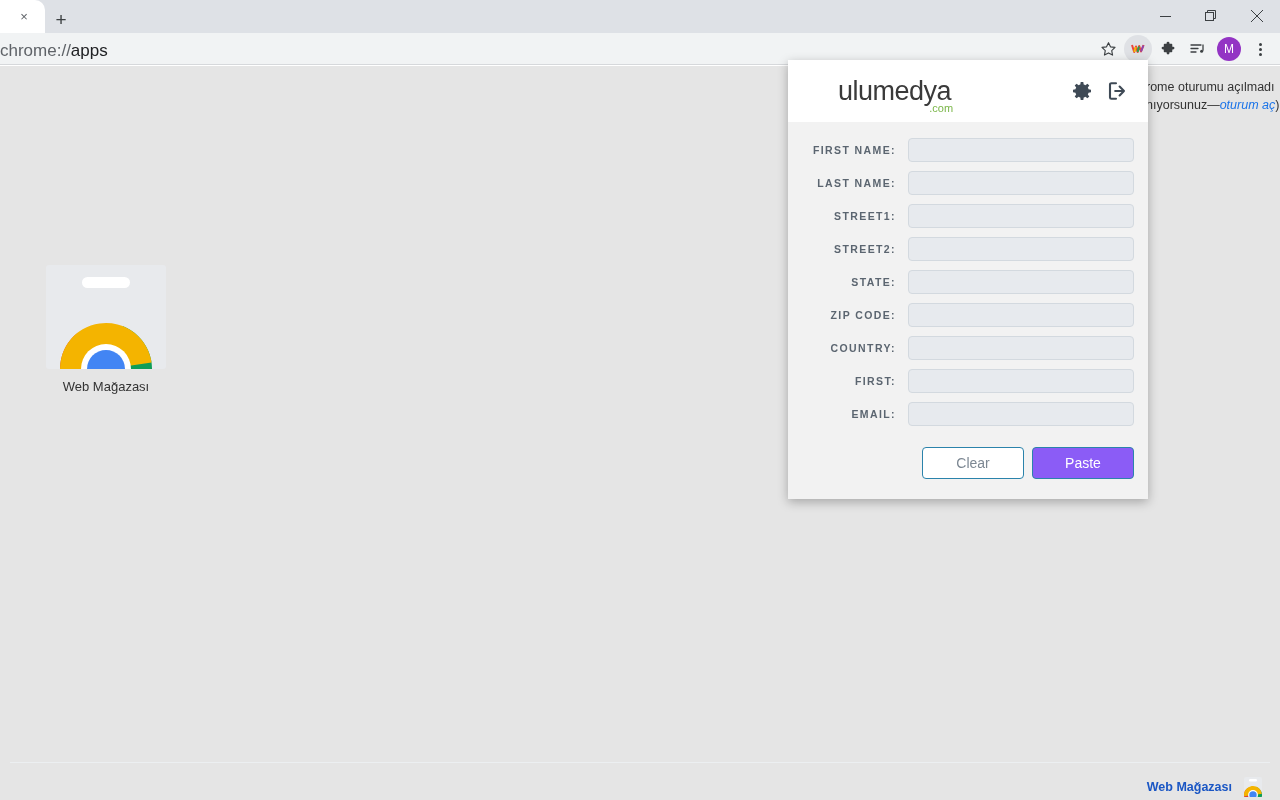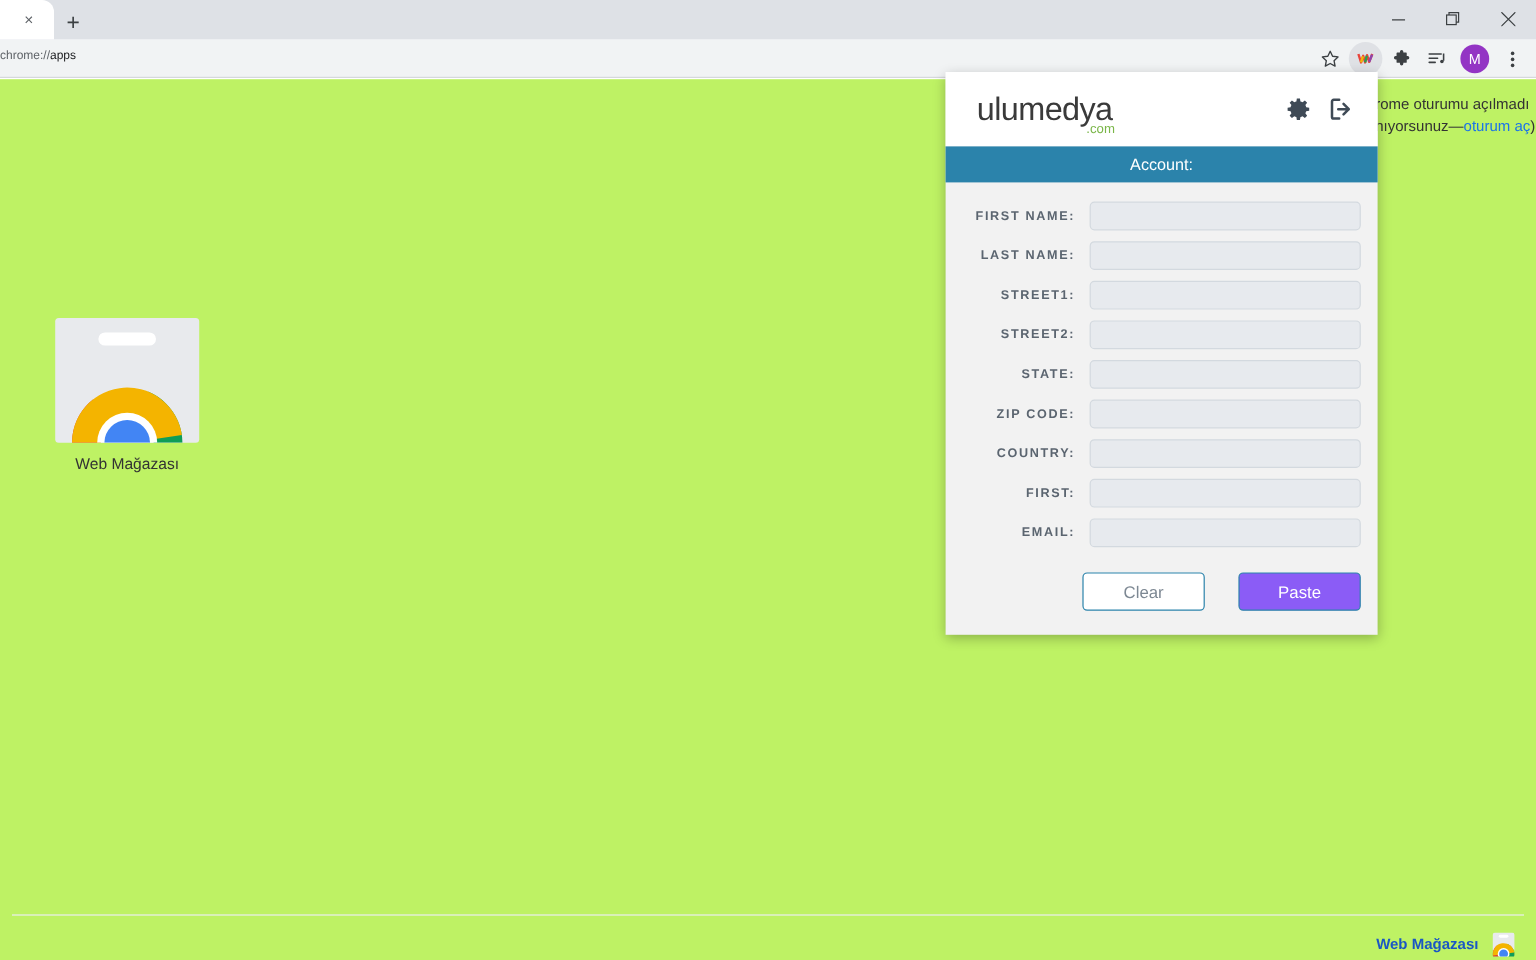--- a/index.html
+++ b/index.html
@@ -33,45 +33,45 @@
     width: 46px; height: 32px; display: flex; align-items: center;
     justify-content: center; cursor: pointer;
   }
   .wc svg { display: block; }
 
   .toolbar {
     position: absolute; top: 33px; left: 0; width: 1280px; height: 32px;
     background: #f1f3f4; border-bottom: 1px solid #d6d8db;
   }
   .urltext {
-    position: absolute; left: 0; top: 8px; font-size: 10px;
+    position: absolute; left: 0; top: 8px; font-size: 17px;
     color: #202124; white-space: nowrap;
   }
   .urltext .scheme { color: #5f6368; }
   .tb-icons { position: absolute; right: 6px; top: 2px; display: flex; align-items: center; gap: 2px; }
   .tb-btn {
     width: 28px; height: 28px; display: flex; align-items: center;
     justify-content: center; border-radius: 50%; cursor: pointer;
   }
   .ext-active { background: #dfe1e5; }
   .avatar {
     width: 24px; height: 24px; border-radius: 50%; background: #9334c4;
     color: #fff; font-size: 12px; display: flex; align-items: center;
     justify-content: center; cursor: pointer; margin: 0 3px;
   }
   .dots { display: flex; flex-direction: column; gap: 2px; align-items: center; }
   .dots i { width: 3px; height: 3px; border-radius: 50%; background: #3c4043; display: block; }
 
   
-  .page { position: absolute; top: 66px; left: 0; width: 1280px; height: 734px; background: #bef264; }
+  .page { position: absolute; top: 66px; left: 0; width: 1280px; height: 734px; background: #e5e5e5; }
   .signin-note {
     position: absolute; left: 1146px; top: 12px; width: 200px;
     font-size: 12.5px; color: #333; line-height: 18px; white-space: nowrap;
   }
-  .signin-note a { color: #1a73e8; text-decoration: none; }
+  .signin-note a { color: #1a73e8; text-decoration: none; font-style: italic; }
 
   .app-tile { position: absolute; left: 46px; top: 199px; width: 120px; text-align: center; cursor: pointer; }
   .bag {
     width: 120px; height: 104px; margin: 0 auto; background: #e8eaed;
     border-radius: 3px; position: relative; overflow: hidden;
   }
   .bag-handle {
     position: absolute; top: 12px; left: 36px; width: 48px; height: 11px;
     background: #ffffff; border-radius: 6px;
   }
@@ -87,21 +87,21 @@
 
   
   .popup {
     position: absolute; left: 788px; top: 60px; width: 360px;
     background: #f2f2f2; box-shadow: 0 3px 10px rgba(0,0,0,.28);
   }
   .popup-head {
     height: 62px; background: #ffffff; display: flex; align-items: center;
     justify-content: space-between; padding: 0 18px 0 26px;
   }
-  .logo { position: relative; line-height: 1; }
+  .logo { position: relative; line-height: 1; margin-left: 24px; }
   .logo .word { font-size: 27px; color: #3a3a3a; letter-spacing: -.5px; }
   .logo .dotcom {
     position: absolute; right: -2px; bottom: -9px; font-size: 11px; color: #7ab648;
   }
   .head-icons { display: flex; align-items: center; gap: 12px; }
   .head-icons .ic { cursor: pointer; display: flex; }
 
   .account-bar {
     height: 30px; background: #2b83ab; color: #fff; font-size: 13.5px;
     display: flex; align-items: center; justify-content: center;
@@ -112,21 +112,21 @@
   .row label {
     width: 120px; text-align: right; padding-right: 12px; font-size: 10.5px;
     font-weight: bold; color: #5b6570; letter-spacing: 1.4px;
   }
   .row input {
     flex: 1; height: 24px; background: #e7eaee; border: 1px solid #d3d9df;
     border-radius: 4px; font-size: 12px; color: #333; padding: 0 6px;
     font-family: "Liberation Sans", sans-serif;
   }
   .btn-row {
-    display: flex; justify-content: flex-end; gap: 28px;
+    display: flex; justify-content: flex-end; gap: 8px;
     padding: 12px 14px 20px 0;
   }
   .btn {
     width: 102px; height: 32px; border-radius: 4px; font-size: 14px;
     cursor: pointer; display: flex; align-items: center; justify-content: center;
     font-family: "Liberation Sans", sans-serif;
   }
   .btn-clear { background: #ffffff; border: 1px solid #2b83ab; color: #7d8893; }
   .btn-paste { background: #8b5cf6; border: 1px solid #2b83ab; color: #ffffff; }
 </style>
@@ -256,21 +256,20 @@
       </div>
       <div class="ic">
         <svg width="24" height="24" viewBox="0 0 24 24">
           <path d="M10 4.2H5.4A1.4 1.4 0 004 5.6v12.8a1.4 1.4 0 001.4 1.4H10" fill="none" stroke="#3f4a56" stroke-width="2.1" stroke-linecap="round"></path>
           <path d="M13.6 7.6L18 12l-4.4 4.4M9.2 12H18" fill="none" stroke="#3f4a56" stroke-width="2.1" stroke-linecap="round" stroke-linejoin="round"></path>
         </svg>
       </div>
     </div>
   </div>
 
-  <div class="account-bar">Account:</div>
 
   <div class="form">
     <div class="row">
       <label>FIRST NAME:</label>
       <input type="text" value="" style="">
     </div>
     <div class="row">
       <label>LAST NAME:</label>
       <input type="text" value="" style="">
     </div>

